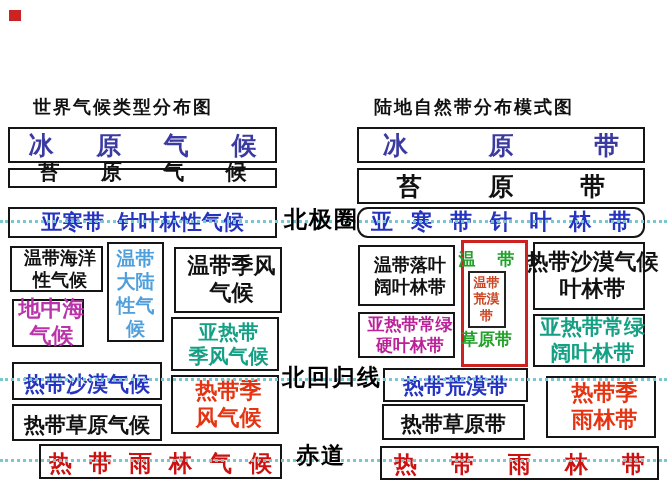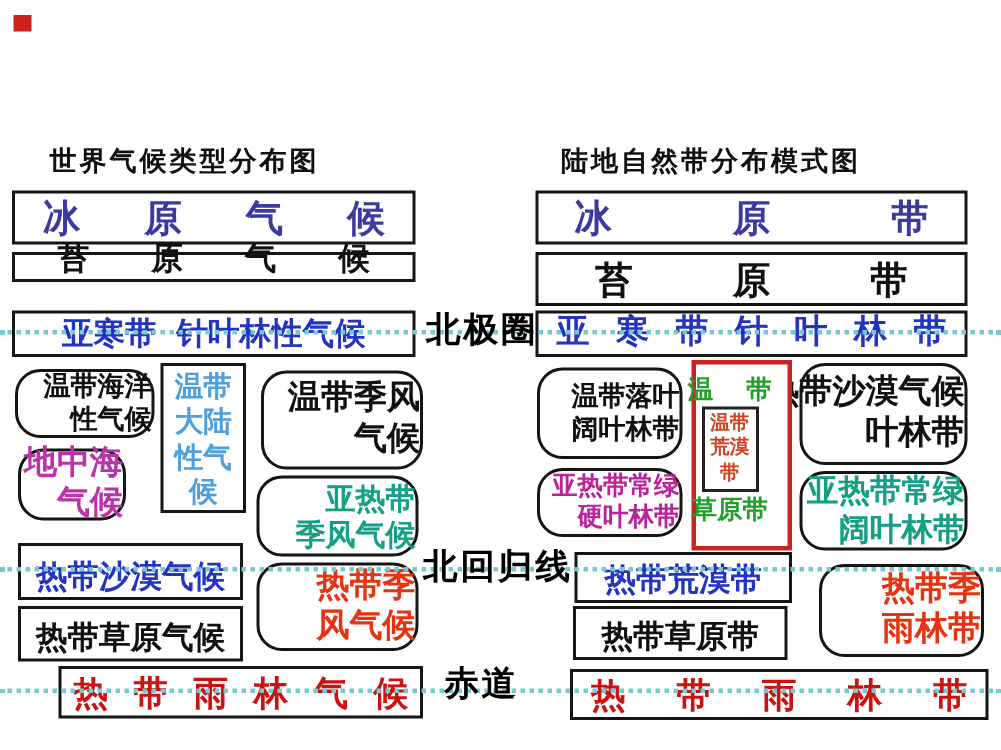--- a/index.html
+++ b/index.html
@@ -7,21 +7,21 @@
        font-family:"DejaVu Sans","Liberation Sans",sans-serif;}
   #canvas{position:relative;width:667px;height:500px;background:#fff;}
 
   .title{position:absolute;font-weight:bold;color:#111;font-size:18px;
          letter-spacing:2px;z-index:2;white-space:nowrap;}
 
   .bx{position:absolute;border:2px solid #151515;background:#fff;
       box-sizing:border-box;display:flex;flex-direction:column;
       justify-content:center;font-weight:bold;line-height:1.22;z-index:1;}
   .center{align-items:center;text-align:center;justify-content:flex-end;}
-  .left{align-items:flex-end;text-align:left;padding-left:7px;border-radius:17px;}
+  .left{align-items:center;text-align:left;padding-left:7px;}
   .ln{white-space:nowrap;}
 
   
   .ws-a .ln{word-spacing:34px;}   
   .ws-b .ln{word-spacing:6px;}    
   .ws-c .ln{word-spacing:72px;}   
   .ws-d .ln{word-spacing:58px;}   
   .ws-e .ln{word-spacing:10px;}   
   .ws-f .ln{word-spacing:9px;}    
   .ws-g .ln{word-spacing:26px;}   
@@ -113,21 +113,21 @@
   </div>
 
   <div class="bx center ws-c" style="left:357px;top:127px;width:288px;height:36px;font-size:25px;">
     <div class="ln c-ice">冰 原 带</div>
   </div>
 
   <div class="bx center ws-d" style="left:357px;top:168px;width:288px;height:36px;font-size:25px;">
     <div class="ln c-black">苔 原 带</div>
   </div>
 
-  <div class="bx center ws-e" style="left:357px;top:207px;width:288px;height:31px;font-size:22px;">
+  <div class="bx center ws-e" style="left:357px;top:207px;width:288px;height:31px;font-size:22px;border-radius:11px;">
     <div class="ln c-blue">亚 寒 带 针 叶 林 带</div>
   </div>
 
   <div class="bx left" style="left:358px;top:245px;width:97px;height:61px;font-size:18px;">
     <div class="ln c-black">温带落叶</div>
     <div class="ln c-black">阔叶林带</div>
   </div>
 
   <div class="group" style="left:461px;top:240px;width:67px;height:127px;">
     <div class="ln ws-h c-green" style="font-size:17px;word-spacing:16px;">温 带</div>

